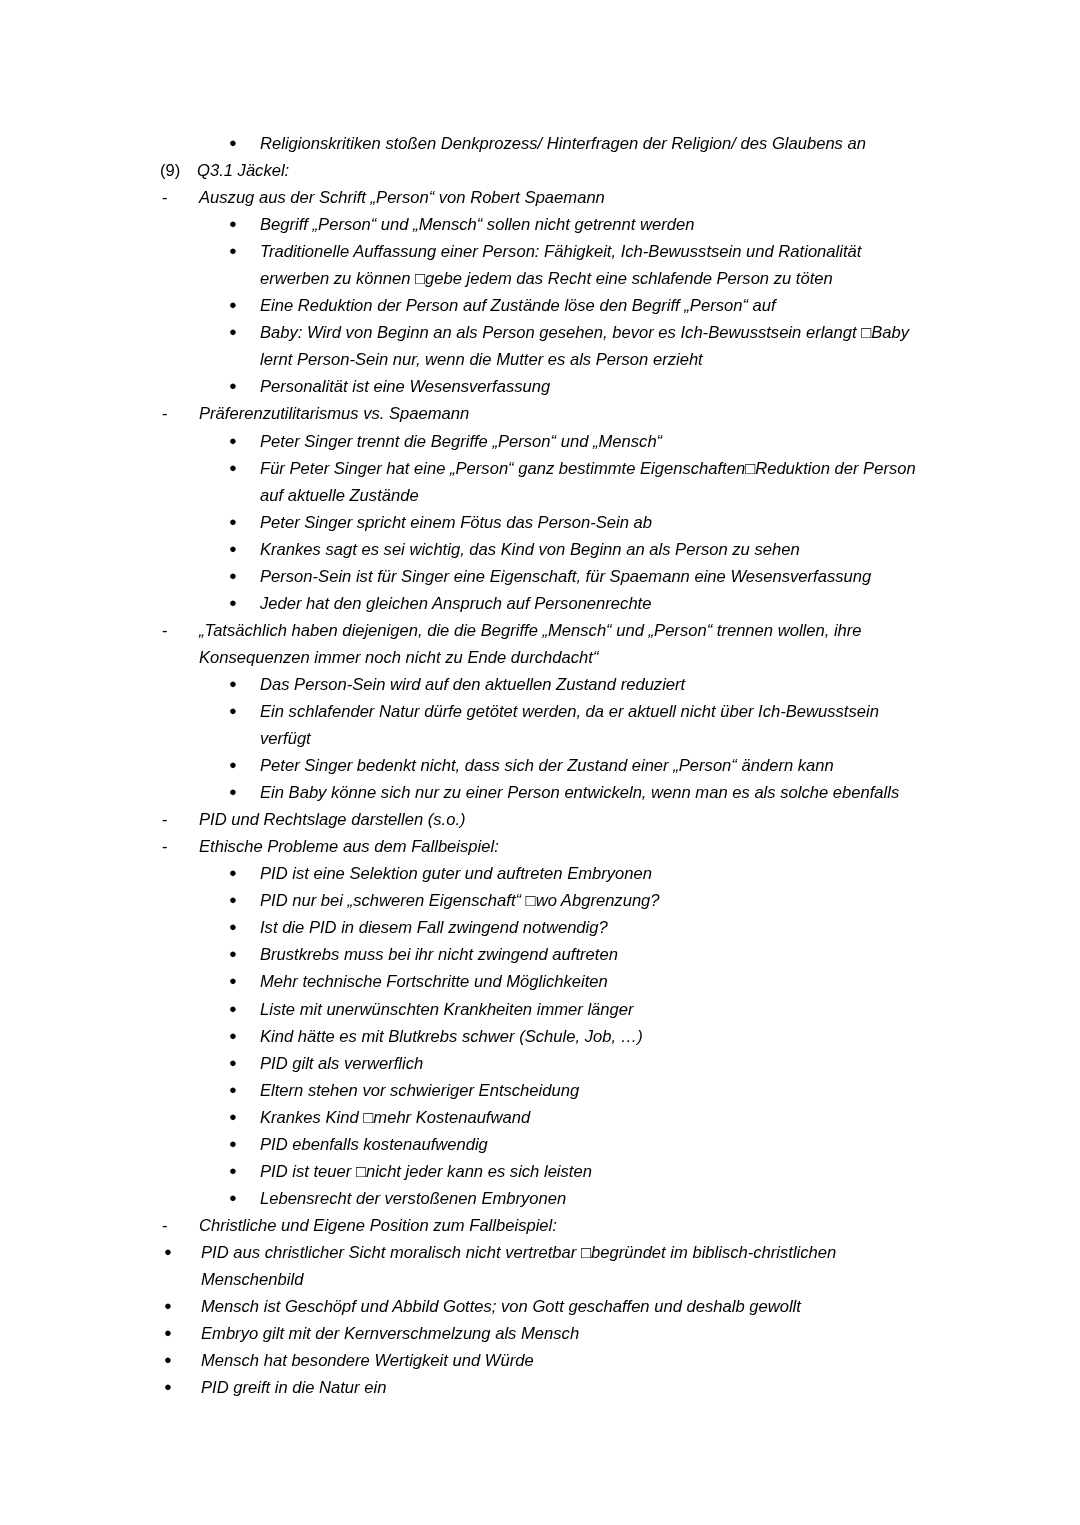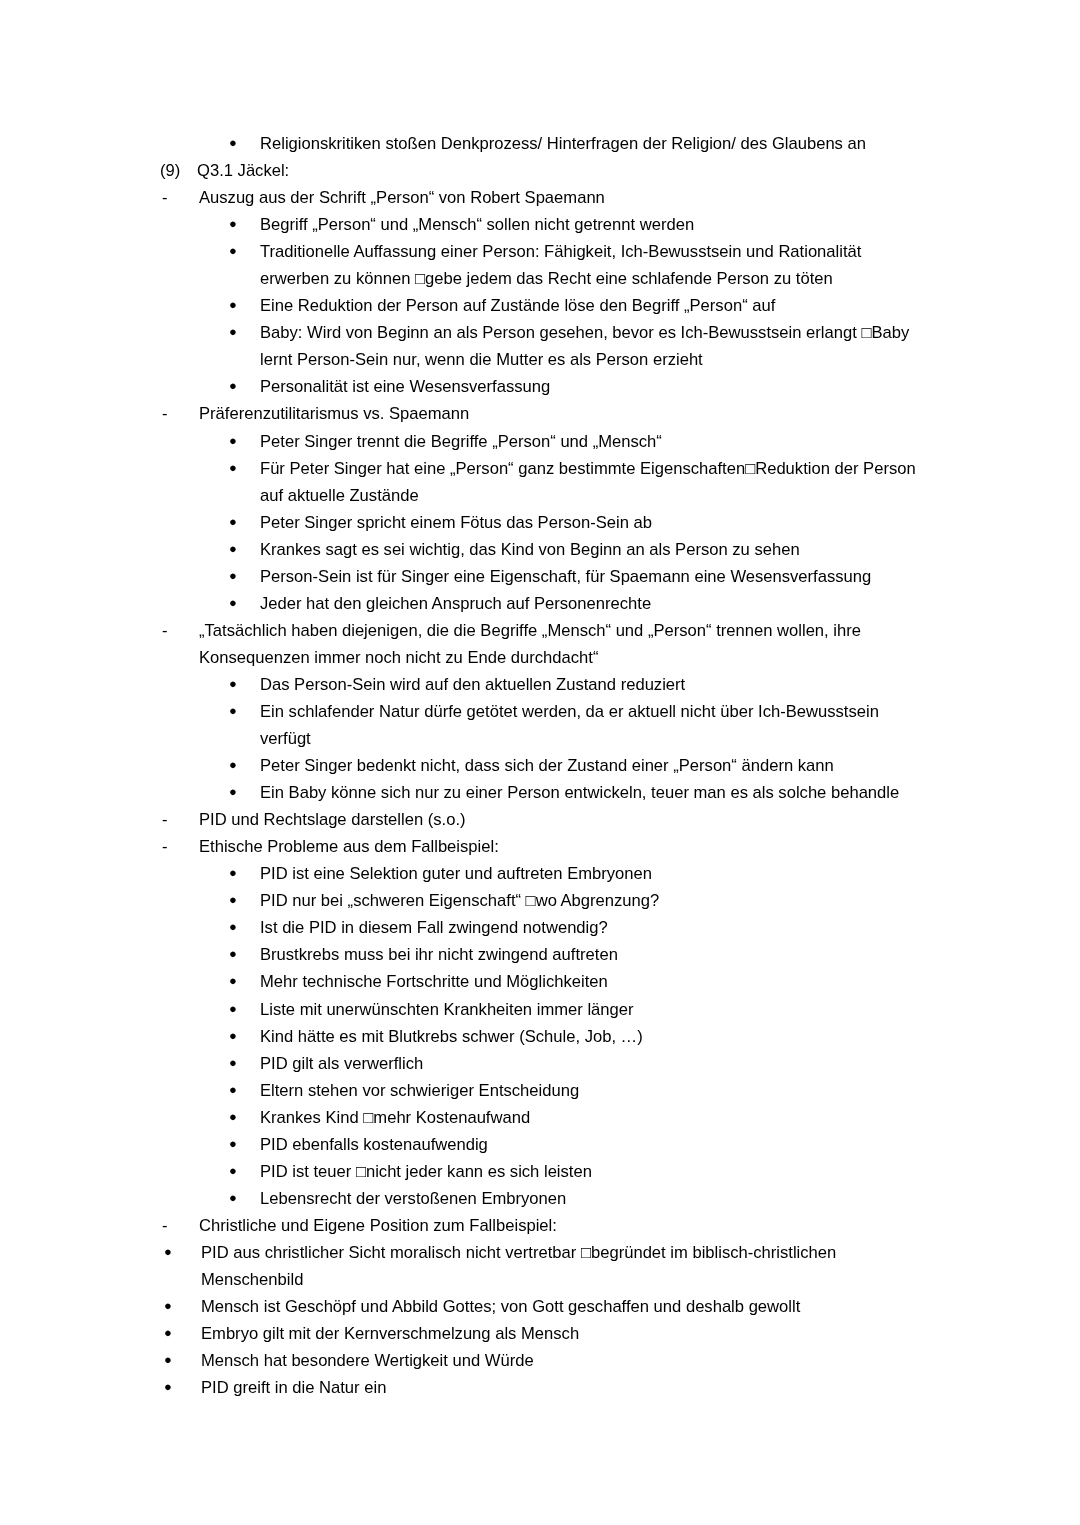--- a/index.html
+++ b/index.html
@@ -30,20 +30,21 @@
   .row {
     display: flex;
     align-items: flex-start;
   }
   .marker {
     flex: 0 0 auto;
     text-align: left;
   }
   .text {
     flex: 1 1 auto;
+    font-style: italic;
   }
 
   
   .lvl-num {
     margin-left: 0px;
   }
   .lvl-num .marker {
     width: 37px;
   }
 
@@ -153,21 +154,21 @@
       <div class="row lvl-bullet">
         <span class="marker">●</span>
         <span class="text">Ein schlafender Natur dürfe getötet werden, da er aktuell nicht über Ich-Bewusstsein verfügt</span>
       </div>
       <div class="row lvl-bullet">
         <span class="marker">●</span>
         <span class="text">Peter Singer bedenkt nicht, dass sich der Zustand einer „Person“ ändern kann</span>
       </div>
       <div class="row lvl-bullet">
         <span class="marker">●</span>
-        <span class="text">Ein Baby könne sich nur zu einer Person entwickeln, teuer man es als solche behandle</span>
+        <span class="text">Ein Baby könne sich nur zu einer Person entwickeln, wenn man es als solche ebenfalls</span>
       </div>
       <div class="row lvl-dash">
         <span class="marker">-</span>
         <span class="text">PID und Rechtslage darstellen (s.o.)</span>
       </div>
       <div class="row lvl-dash">
         <span class="marker">-</span>
         <span class="text">Ethische Probleme aus dem Fallbeispiel:</span>
       </div>
       <div class="row lvl-bullet">

